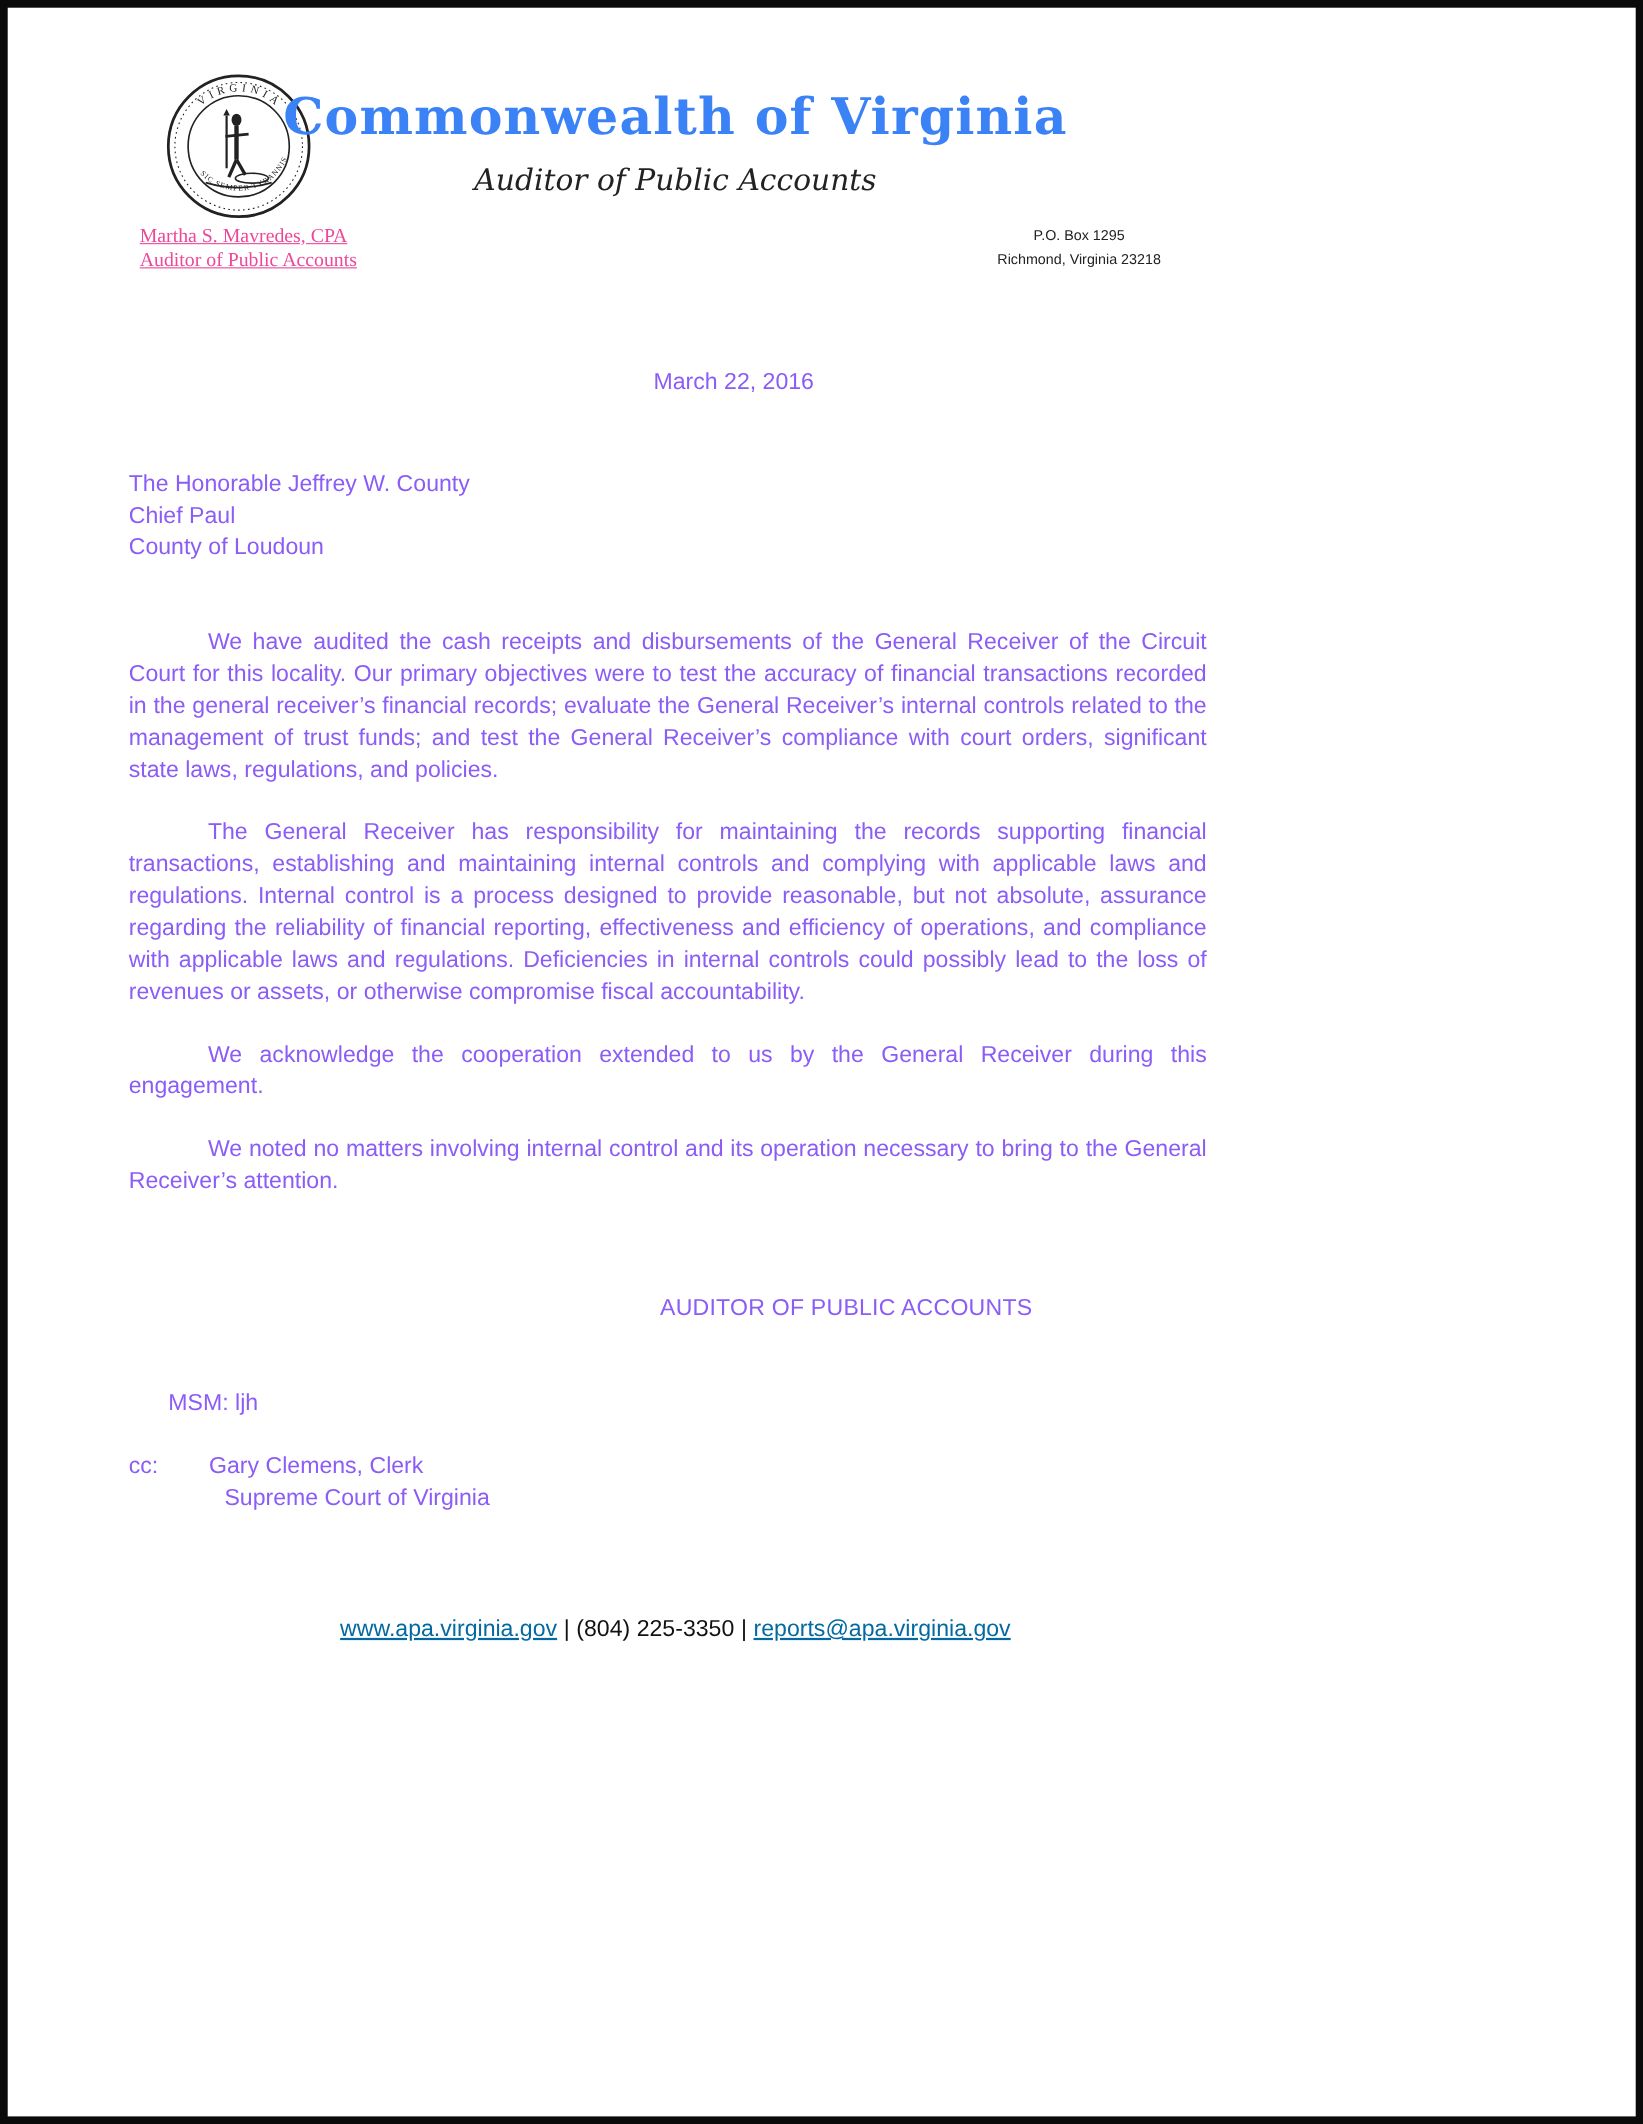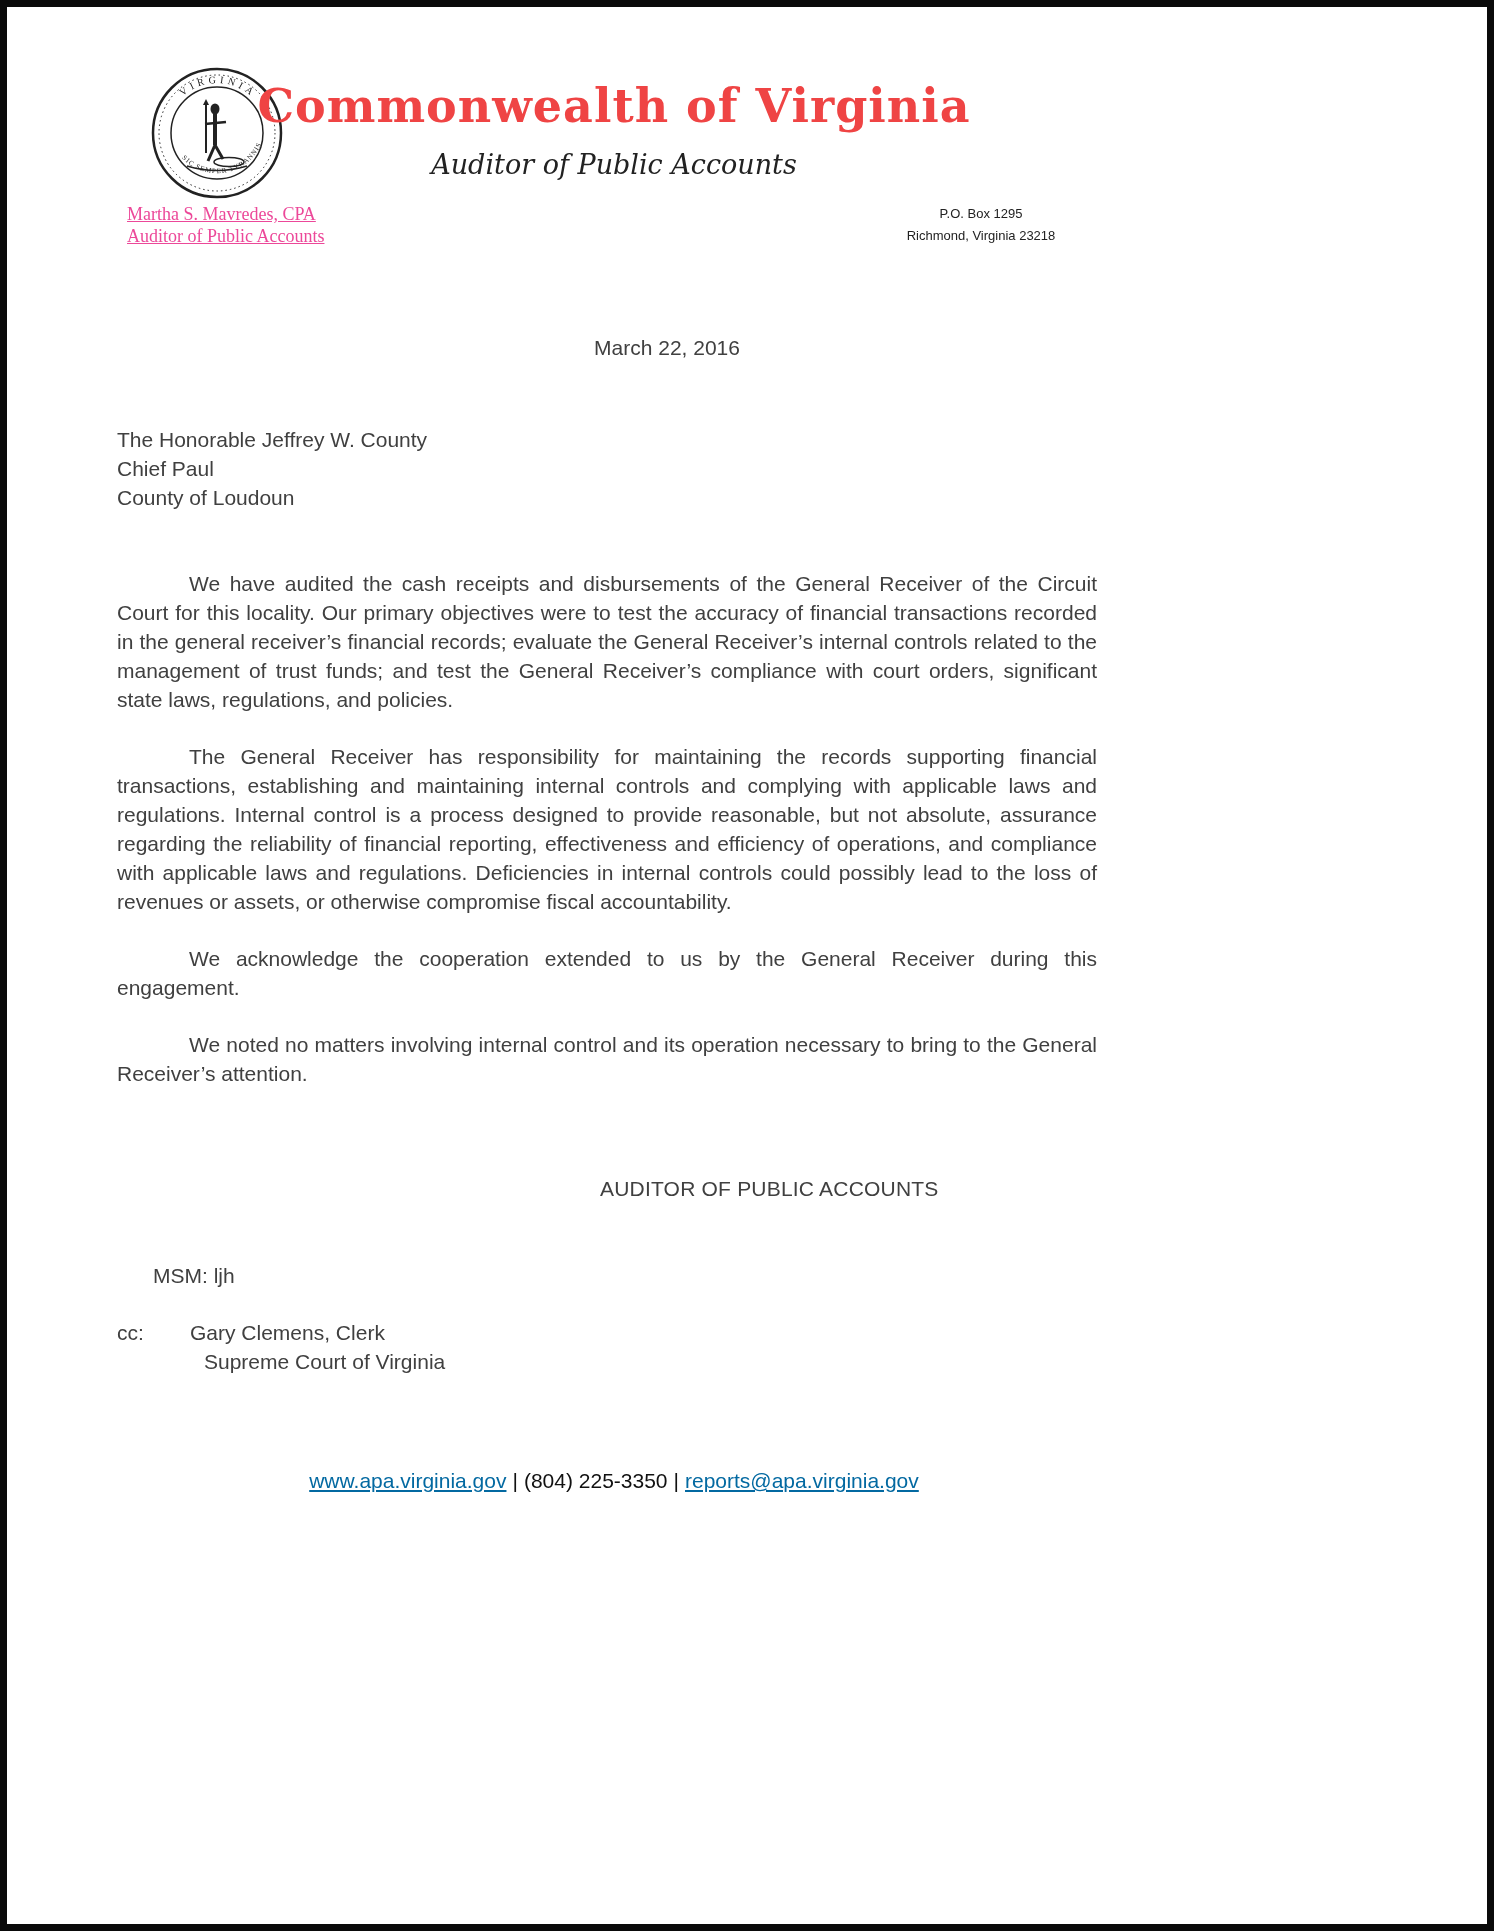--- a/index.html
+++ b/index.html
@@ -18,21 +18,21 @@
 
   
   .letterhead { position: relative; height: 250px; }
   .seal-wrap { position: absolute; left: 142px; top: 58px; width: 136px; height: 136px; }
   .title-block { position: absolute; left: 110px; top: 72px; width: 994px; text-align: center; }
   .org-title {
     font-family: "DejaVu Serif", serif;
     font-weight: bold;
     font-size: 46px;
     letter-spacing: 1px;
-    color: #ef4444;
+    color: #3b82f6;
   }
   .org-subtitle {
     font-family: "DejaVu Serif", serif;
     font-style: italic;
     font-size: 27px;
     margin-top: 16px;
     color: #222;
   }
   .contact-left {
     position: absolute; left: 120px; top: 196px; width: 240px;
@@ -41,21 +41,21 @@
     font-size: 18px; line-height: 22px; color: #ec4899; text-decoration: underline;
   }
   .contact-right {
     position: absolute; left: 874px; top: 196px; width: 200px;
     text-align: center;
     font-family: Liberation Sans, sans-serif;
     font-size: 13px; line-height: 22px; color: #222;
   }
 
   
-  .letter { margin: 0 390px 0 110px; font-size: 21px; color: #404040; }
+  .letter { margin: 0 390px 0 110px; font-size: 21px; color: #8b5cf6; }
   .date-line {
     margin-top: 78px;
     text-align: center;
     transform: translateX(60px);
     line-height: 26px;
   }
   .recipient { margin-top: 64px; line-height: 29px; }
   .paragraphs { margin-top: 57px; }
   .paragraphs p {
     text-align: justify;

